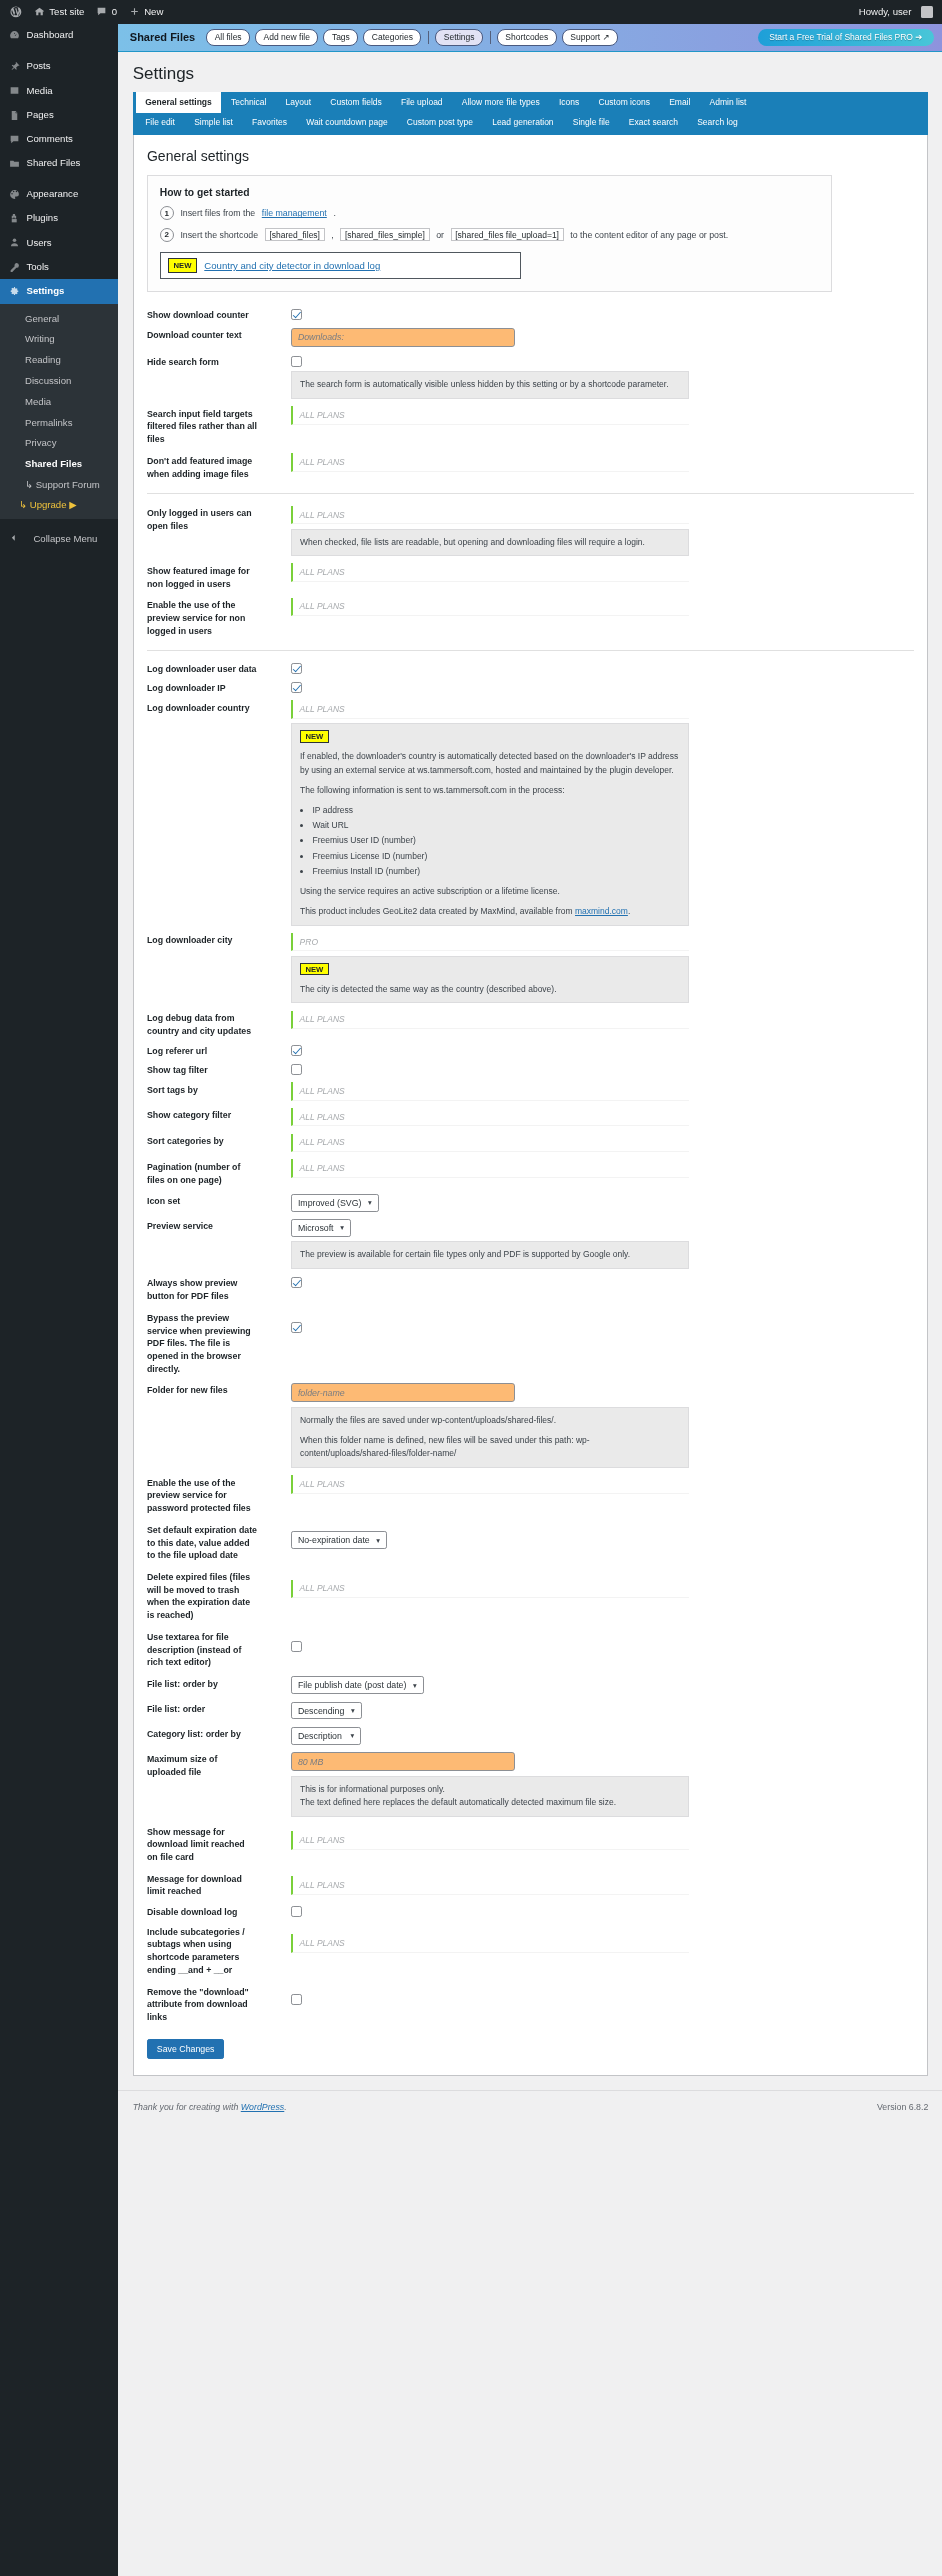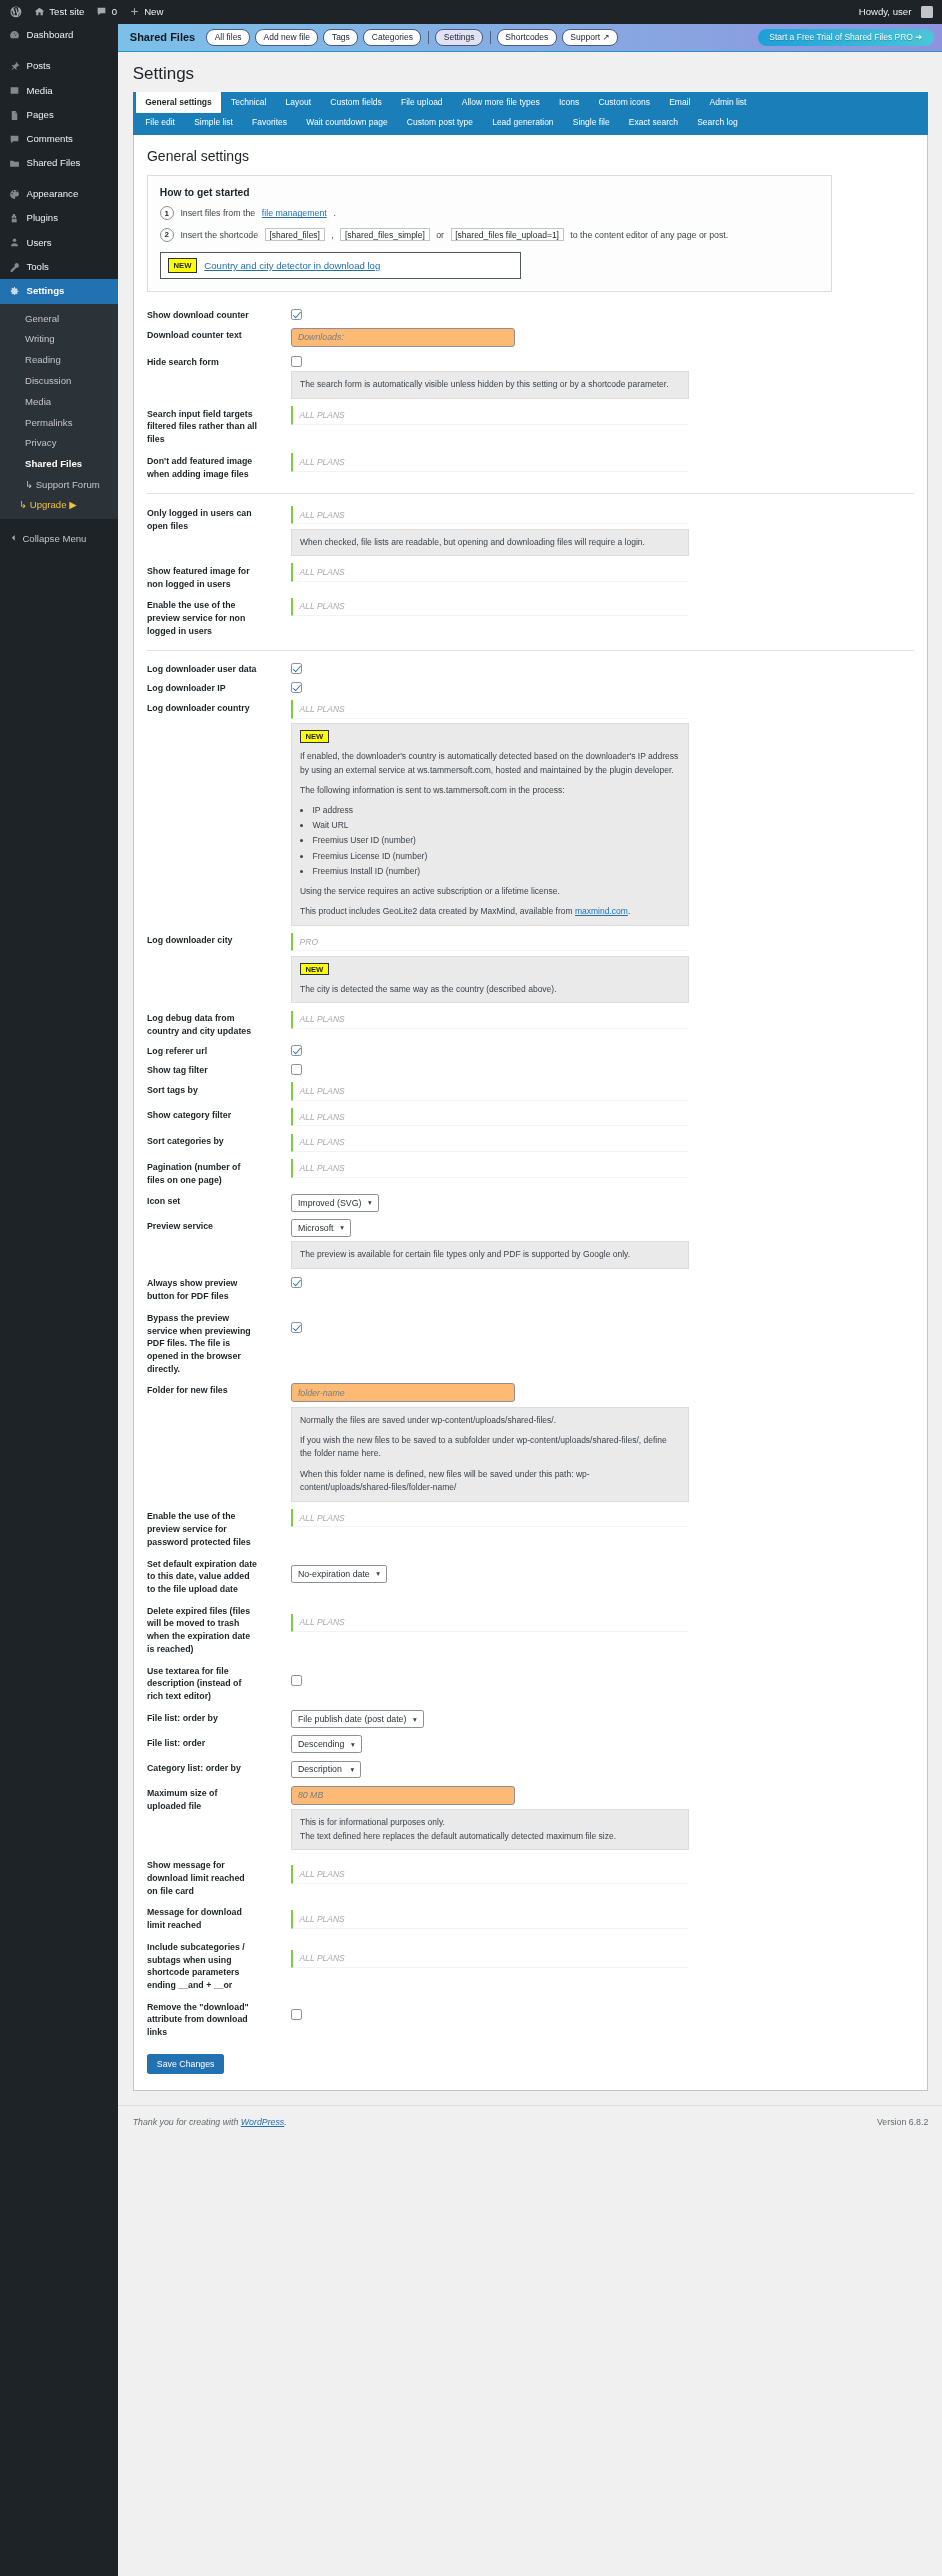--- a/index.html
+++ b/index.html
@@ -72,21 +72,21 @@
   .submenu .sub-item {
     padding: 3.7px 7.4px 3.7px 25px;
     color: #c3c4c7;
     cursor: pointer;
     font-size: 9.6px;
     line-height: 1.4;
   }
   .submenu .sub-item.current { color: #fff; font-weight: 600; }
   .upgrade-item { color:#f0c33c; padding: 3.7px 7.4px 3.7px 19px; cursor:pointer; }
   .collapse {
-    display:flex; align-items:center; gap:4px;
+    display:flex; align-items:center; gap:15px;
     padding: 7.4px 7.4px 7.4px 8.8px; color:#c3c4c7; cursor:pointer; margin-top:5.9px;
   }
   
   .content { flex: 1; background: #f0f0f1; min-width: 0; }
   .plugin-bar {
     background: linear-gradient(90deg,#7cc0e8 0%,#86aae2 55%,#8e93dd 100%);
     display: flex;
     align-items: center;
     gap: 5.2px;
     padding: 5.2px 8.8px 5.2px 11.8px;
@@ -675,21 +675,20 @@
           <input type="checkbox" checked="" style="">
         </div>
       </div>
 
       <div class="row">
         <div class="rlabel">Folder for new files</div>
         <div class="rfield">
           <input class="txtinput" type="text" placeholder="folder-name" style="">
           <div class="help">
             <p>Normally the files are saved under wp-content/uploads/shared-files/.</p>
-            <p>If you wish the new files to be saved to a subfolder under wp-content/uploads/shared-files/, define the folder name here.</p>
             <p>When this folder name is defined, new files will be saved under this path: wp-content/uploads/shared-files/folder-name/</p>
           </div>
         </div>
       </div>
 
       <div class="row">
         <div class="rlabel">Enable the use of the preview service for password protected files</div>
         <div class="rfield">
           <div class="plan">ALL PLANS</div>
         </div>
@@ -767,20 +766,26 @@
         </div>
       </div>
 
       <div class="row">
         <div class="rlabel">Message for download limit reached</div>
         <div class="rfield" style="padding-top:5.2px;">
           <div class="plan">ALL PLANS</div>
         </div>
       </div>
 
+      <div class="row tight">
+        <div class="rlabel">Disable download log</div>
+        <div class="rfield">
+          <input type="checkbox" style="">
+        </div>
+      </div>
 
       <div class="row">
         <div class="rlabel">Include subcategories / subtags when using shortcode parameters ending __and + __or</div>
         <div class="rfield" style="padding-top:10.3px;">
           <div class="plan">ALL PLANS</div>
         </div>
       </div>
 
       <div class="row">
         <div class="rlabel">Remove the "download" attribute from download links</div>

